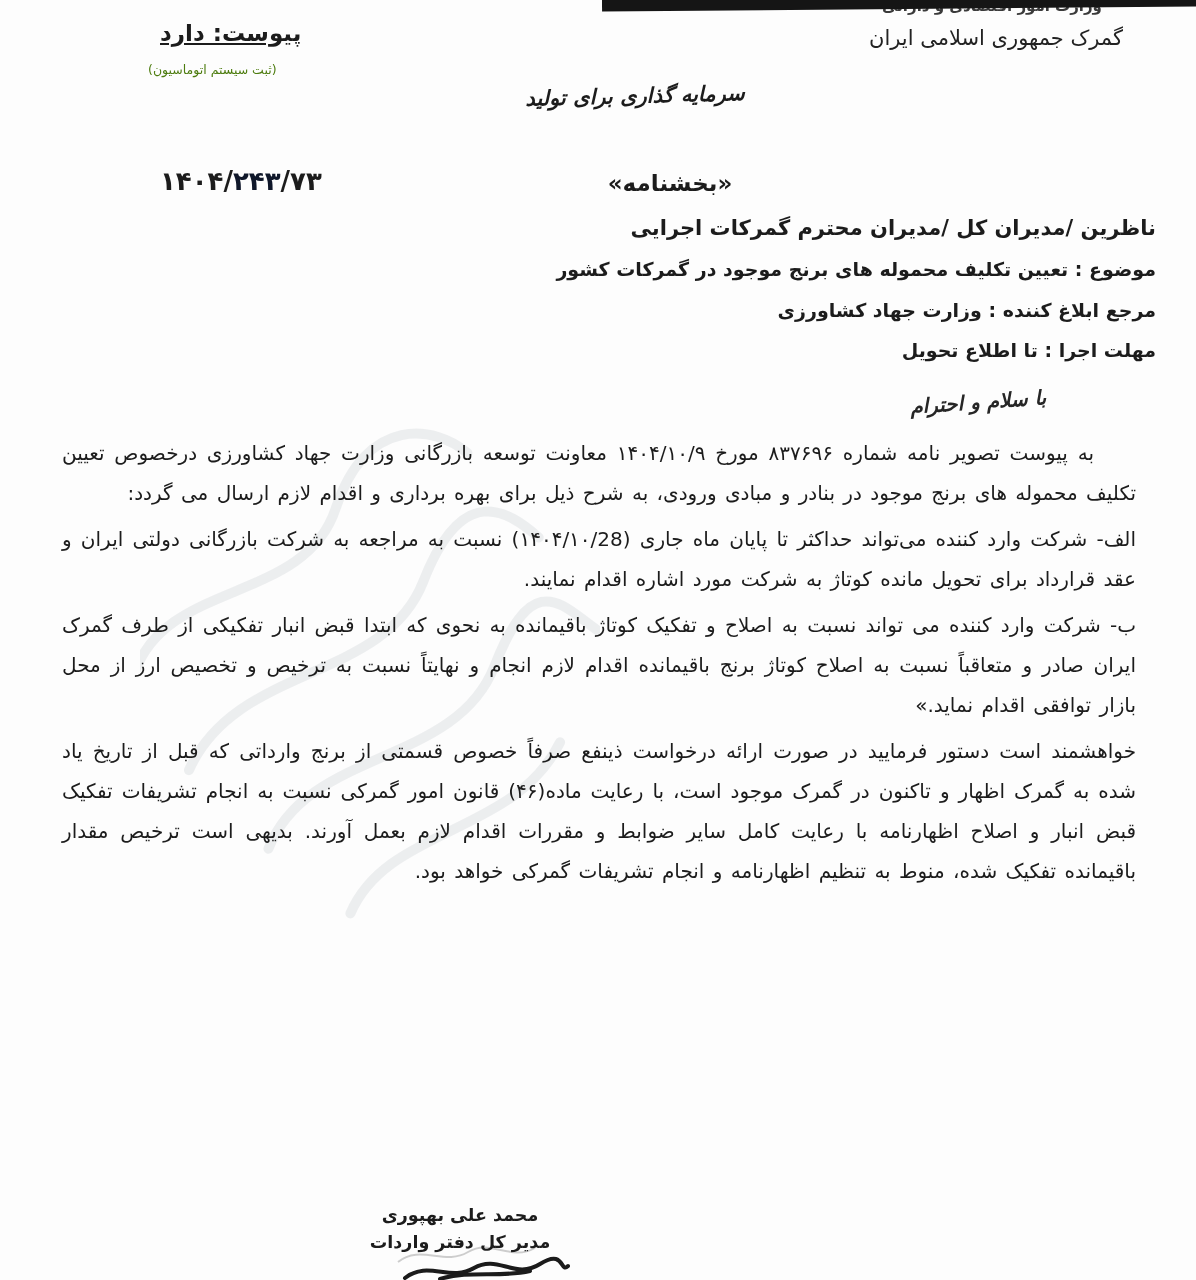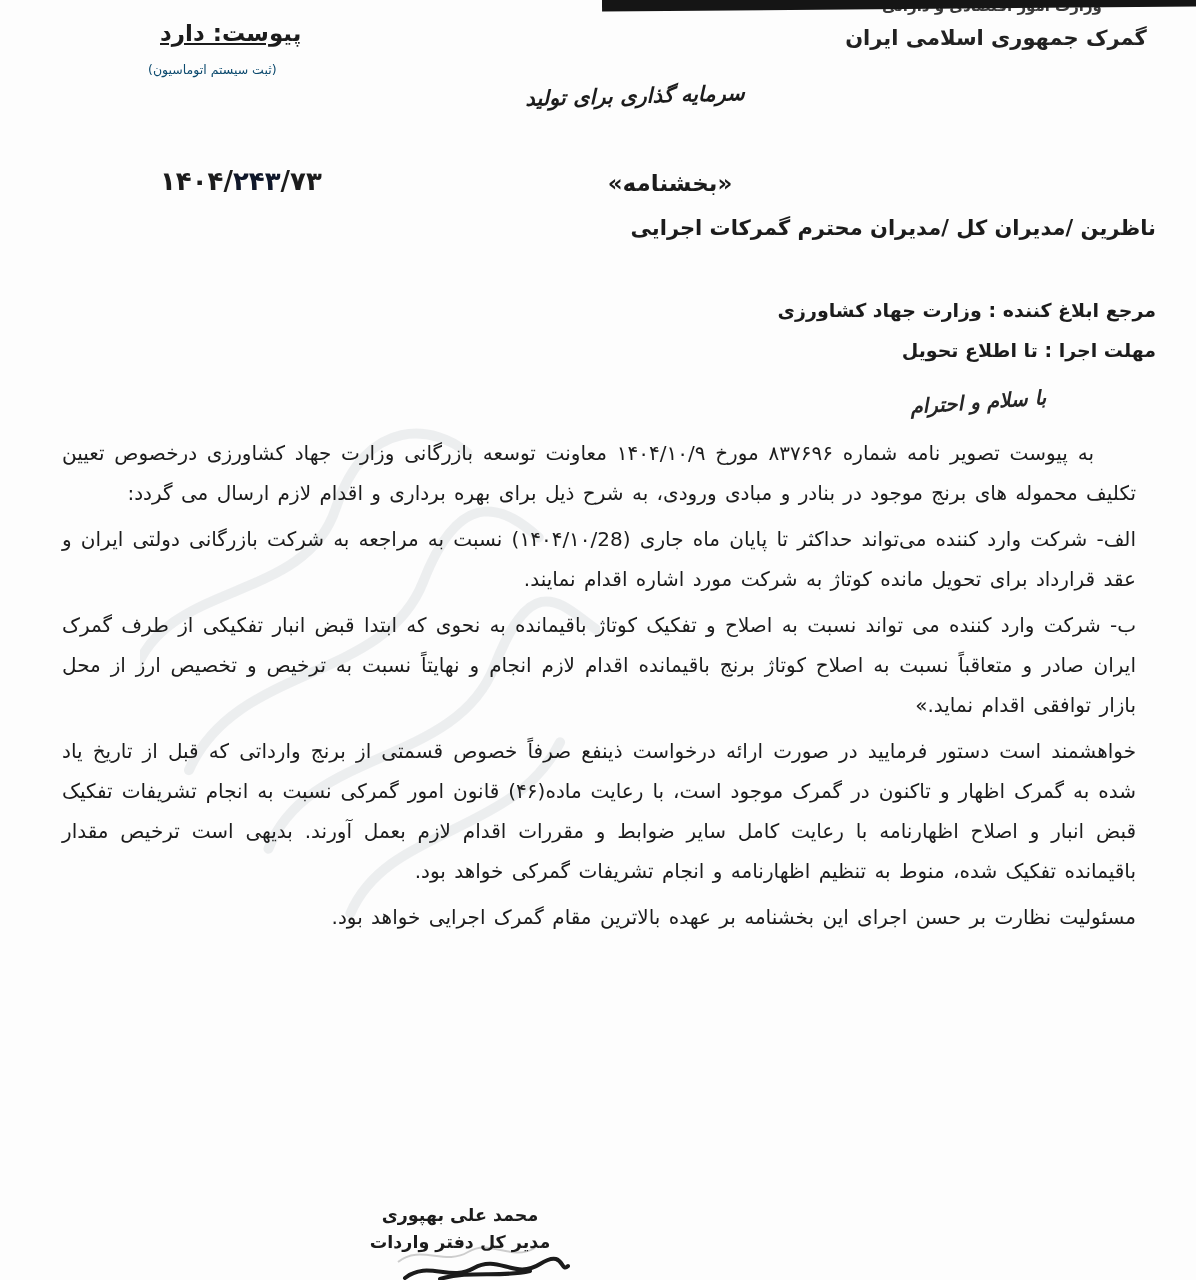--- a/index.html
+++ b/index.html
@@ -19,30 +19,30 @@
     background:#151515;transform:rotate(-0.5deg);
     z-index:5;
   }
   .ministry{
     top:-3px;right:34px;width:340px;
     font-size:15px;font-weight:700;color:#3a3a3a;
     text-align:center;z-index:2;white-space:nowrap;
   }
   .org{
     top:26px;right:30px;width:340px;
-    font-size:21px;font-weight:700;color:#222;
+    font-size:21px;font-weight:400;color:#222;
     text-align:center;white-space:nowrap;
   }
   .attachment{
     top:20px;left:160px;
     font-size:23px;font-weight:700;letter-spacing:0;text-decoration:underline;
   }
   .attachment-note{
     top:62px;left:148px;
-    font-size:12.5px;color:#0c4a6e;
+    font-size:12.5px;color:#4d7c0f;
   }
   .slogan{
     top:84px;left:480px;width:310px;
     font-size:21px;font-weight:600;font-style:italic;
     transform:rotate(-1.5deg);
     text-align:center;white-space:nowrap;
   }
   .refnum{
     top:166px;left:160px;
     font-size:26px;font-weight:700;
@@ -112,37 +112,40 @@
   <div class="abs slogan">سرمایه گذاری برای تولید</div>
 
   <div class="abs refnum">
     <span>۱۴۰۴/</span><span style="color:#0f172a;">۲۴۳</span><span>/۷۳</span>
   </div>
 
   <div class="abs doc-title">«بخشنامه»</div>
 
   <div class="abs addressee">ناظرین /مدیران کل /مدیران محترم گمرکات اجرایی</div>
 
+  <div class="abs meta-row meta-subject">
+    <span>موضوع :</span>
+    <span>تعیین تکلیف محموله های برنج موجود در گمرکات کشور</span>
+  </div>
   <div class="abs meta-row meta-authority">
     <span>مرجع ابلاغ کننده :</span>
     <span>وزارت جهاد کشاورزی</span>
   </div>
   <div class="abs meta-row meta-deadline">
     <span>مهلت اجرا :</span>
     <span>تا اطلاع تحویل</span>
   </div>
 
   <div class="abs salutation">با سلام و احترام</div>
 
   <div class="abs body">
     <p class="indent">به پیوست تصویر نامه شماره ۸۳۷۶۹۶ مورخ ۱۴۰۴/۱۰/۹ معاونت توسعه بازرگانی وزارت جهاد کشاورزی درخصوص تعیین تکلیف محموله های برنج موجود در بنادر و مبادی ورودی، به شرح ذیل برای بهره برداری و اقدام لازم ارسال می گردد:</p>
     <p>الف- شرکت وارد کننده می‌تواند حداکثر تا پایان ماه جاری (۱۴۰۴/۱۰/28) نسبت به مراجعه به شرکت بازرگانی دولتی ایران و عقد قرارداد برای تحویل مانده کوتاژ به شرکت مورد اشاره اقدام نمایند.</p>
     <p>ب- شرکت وارد کننده می تواند نسبت به اصلاح و تفکیک کوتاژ باقیمانده به نحوی که ابتدا قبض انبار تفکیکی از طرف گمرک ایران صادر و متعاقباً نسبت به اصلاح کوتاژ برنج باقیمانده اقدام لازم انجام و نهایتاً نسبت به ترخیص و تخصیص ارز از محل بازار توافقی اقدام نماید.»</p>
     <p>خواهشمند است دستور فرمایید در صورت ارائه درخواست ذینفع صرفاً خصوص قسمتی از برنج وارداتی که قبل از تاریخ یاد شده به گمرک اظهار و تاکنون در گمرک موجود است، با رعایت ماده(۴۶) قانون امور گمرکی نسبت به انجام تشریفات تفکیک قبض انبار و اصلاح اظهارنامه با رعایت کامل سایر ضوابط و مقررات اقدام لازم بعمل آورند. بدیهی است ترخیص مقدار باقیمانده تفکیک شده، منوط به تنظیم اظهارنامه و انجام تشریفات گمرکی خواهد بود.</p>
-    <p>مسئولیت نظارت بر حسن اجرای این بخشنامه بر عهده بالاترین مقام گمرک اجرایی خواهد بود.</p>
   </div>
 
   <div class="abs signature">
     <div>محمد علی بهپوری</div>
     <div>مدیر کل دفتر واردات</div>
   </div>
 
   <svg class="abs scribble flourish" style="top:1242px;left:390px;" width="150" height="26" viewBox="0 0 150 26">
     <path d="M8 20 C 30 2, 55 24, 78 10 S 120 20, 145 6" fill="none" stroke="#777" stroke-width="2"></path>
   </svg>

